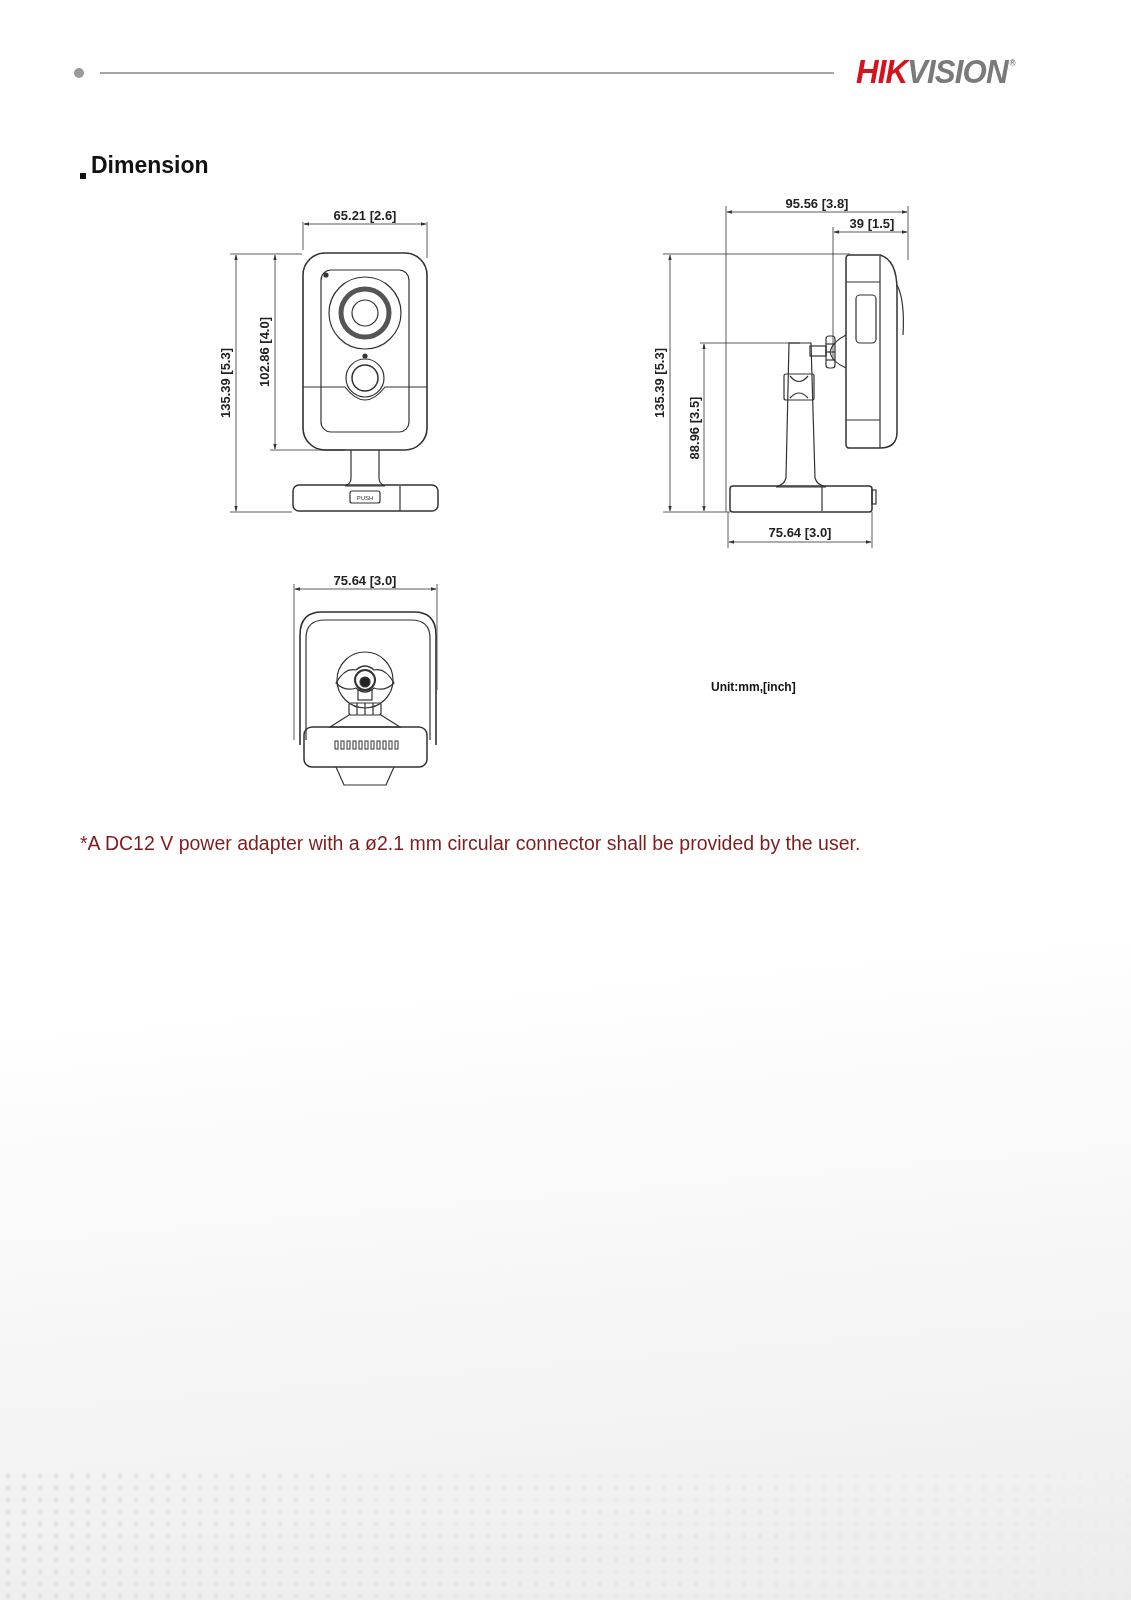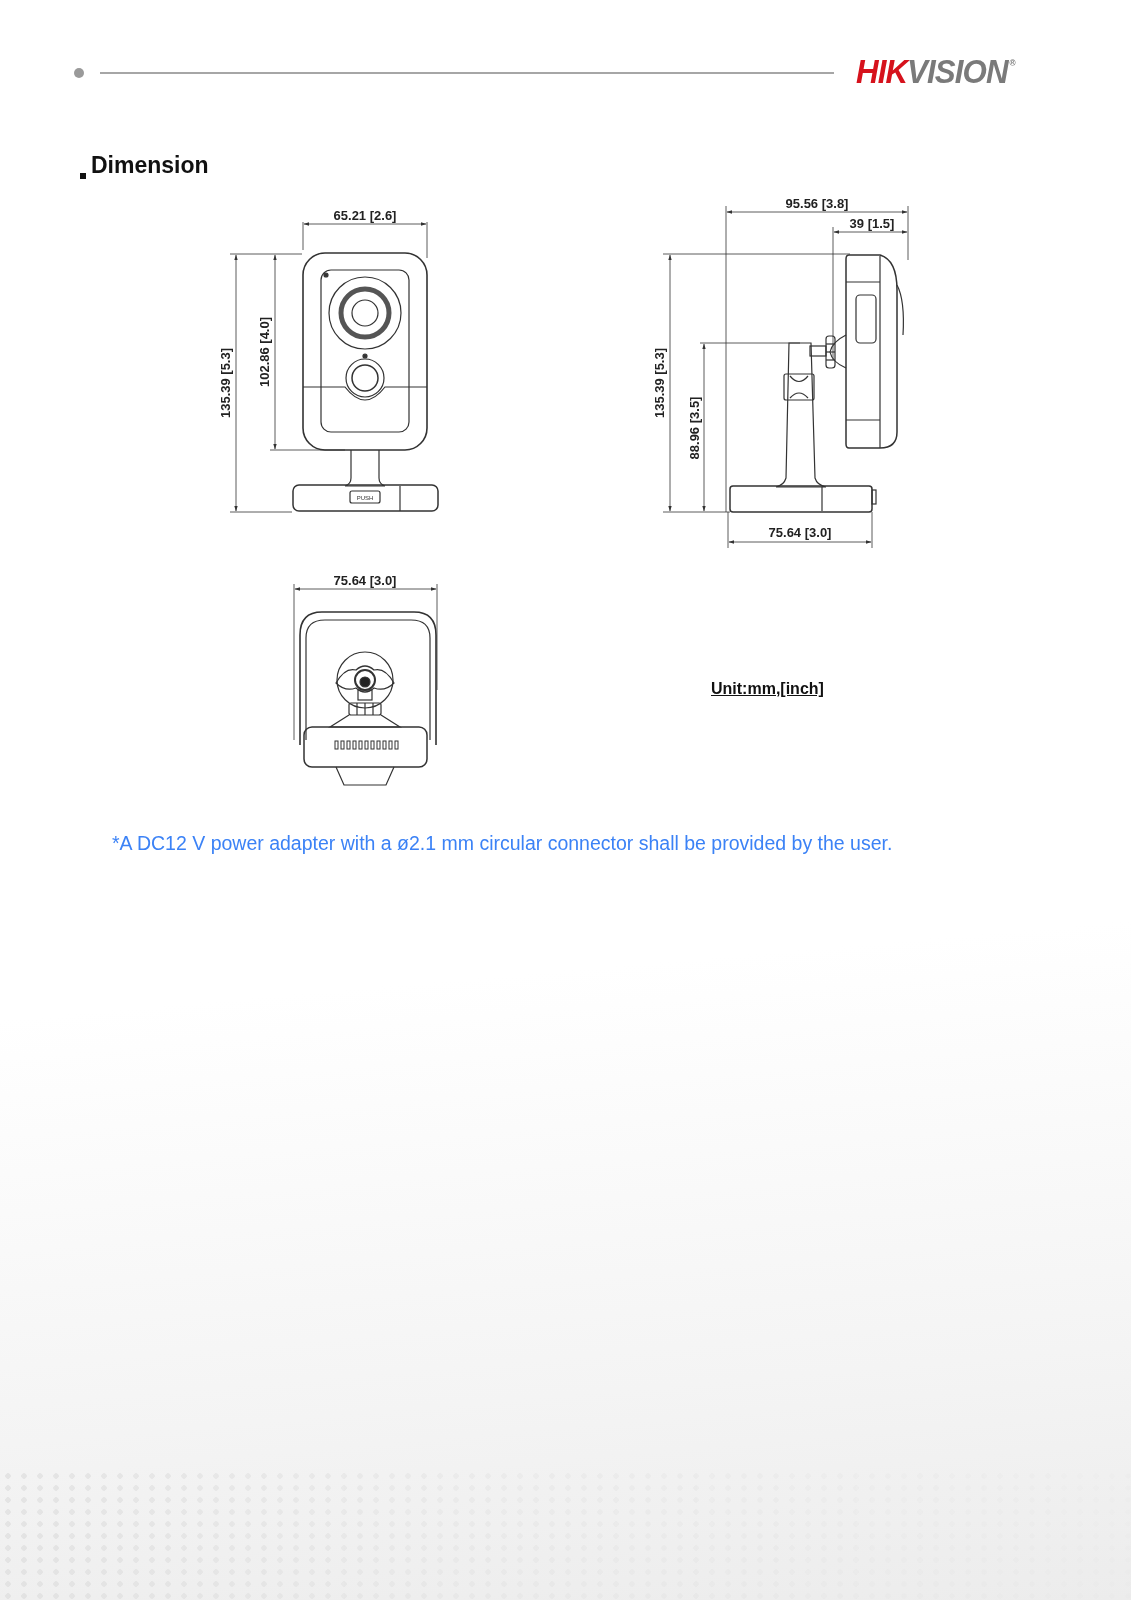--- a/index.html
+++ b/index.html
@@ -9,22 +9,22 @@
   .header-dot{position:absolute;left:74px;top:68px;width:10px;height:10px;border-radius:50%;background:#9a9a9a;}
   .header-rule{position:absolute;left:100px;top:72px;width:734px;height:2px;background:#a6a6a6;}
   .logo{position:absolute;left:856px;top:52px;font-family:"Liberation Sans",sans-serif;font-weight:bold;font-style:italic;font-size:34px;letter-spacing:-1px;transform:scaleX(0.92);transform-origin:left;}
   .logo .hik{color:#d6121c;}
   .logo .vis{color:#7a7a7a;}
   .logo sup{font-size:9px;color:#777;font-style:normal;vertical-align:top;position:relative;top:6px;margin-left:2px;}
   .section-title{position:absolute;left:80px;top:152px;font-size:23px;font-weight:bold;display:flex;align-items:flex-end;}
   .section-title .bullet{display:inline-block;width:6px;height:6px;background:#111;margin-right:5px;}
   .drawings{position:absolute;left:0;top:0;width:1131px;height:800px;}
   .dimtext{font-family:"Liberation Sans",sans-serif;font-weight:bold;font-size:13px;fill:#222;}
-  .unit{position:absolute;left:711px;top:680px;font-size:16px;font-weight:bold;text-decoration:underline;}
-  .note{position:absolute;left:80px;top:832px;font-size:19.5px;color:#3b82f6;margin-left:32px;}
+  .unit{position:absolute;left:711px;top:680px;font-size:12px;font-weight:bold;}
+  .note{position:absolute;left:80px;top:832px;font-size:19.5px;color:#7f1d1d;}
   .dots{position:absolute;left:0;bottom:0;width:1131px;height:130px;
     background-image:radial-gradient(circle,#d8d8d8 2.5px,transparent 3px);
     background-size:16px 12px;opacity:.55;
     -webkit-mask-image:linear-gradient(to right,rgba(0,0,0,1) 0%,rgba(0,0,0,.5) 40%,rgba(0,0,0,.15) 100%);
     mask-image:linear-gradient(to right,rgba(0,0,0,1) 0%,rgba(0,0,0,.5) 40%,rgba(0,0,0,.15) 100%);}
 </style>
 </head>
 <body>
 
 <div class="header-dot"></div>

